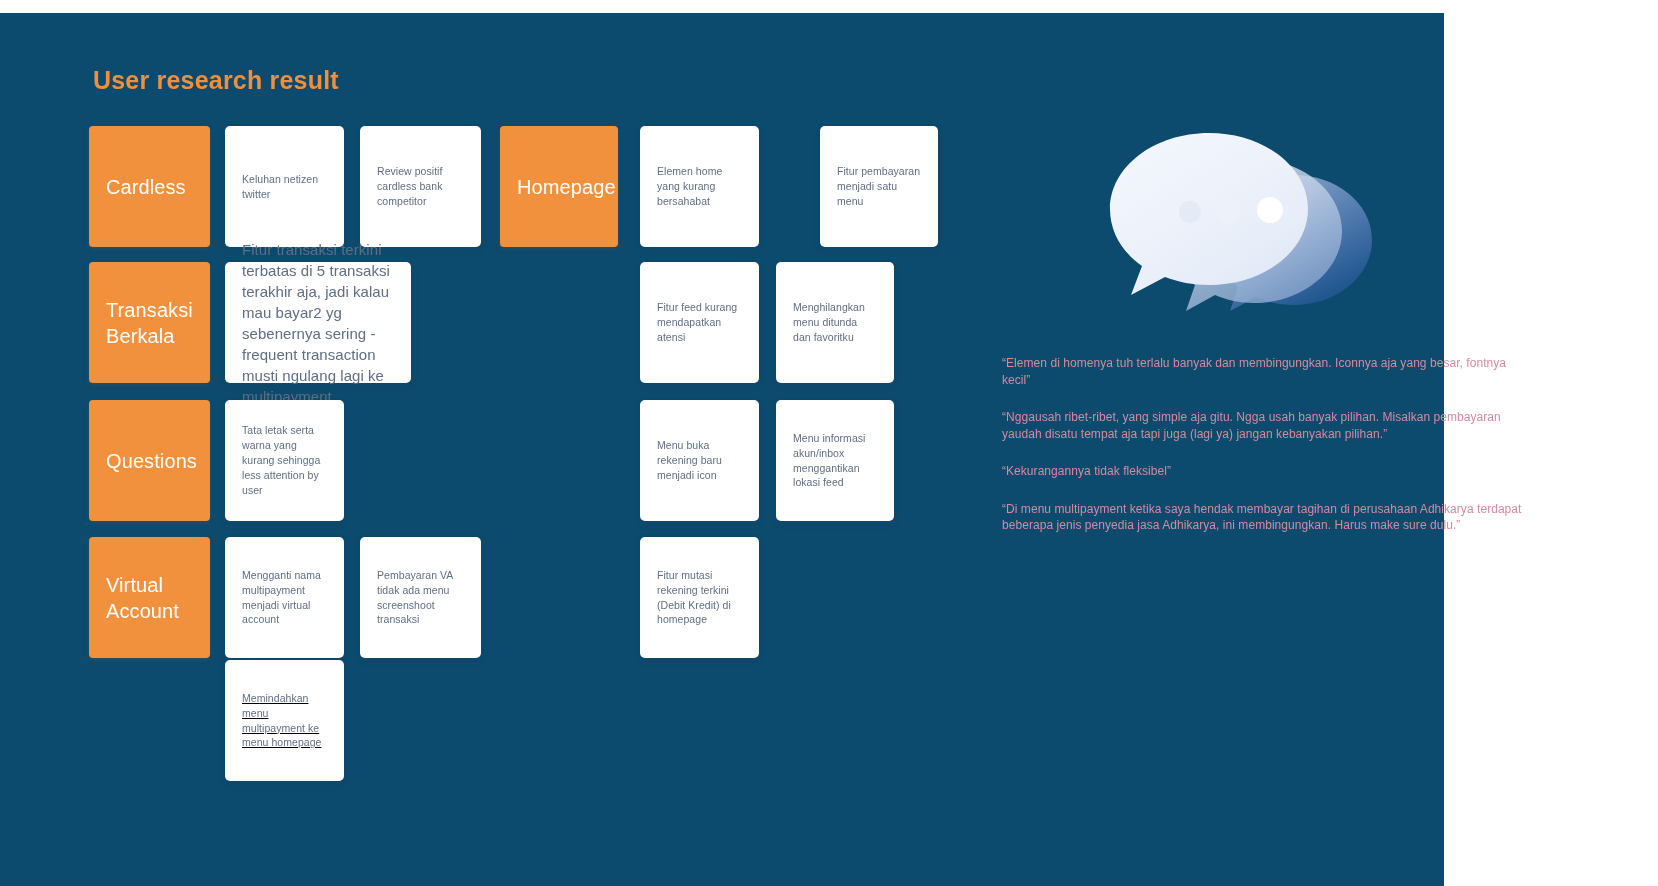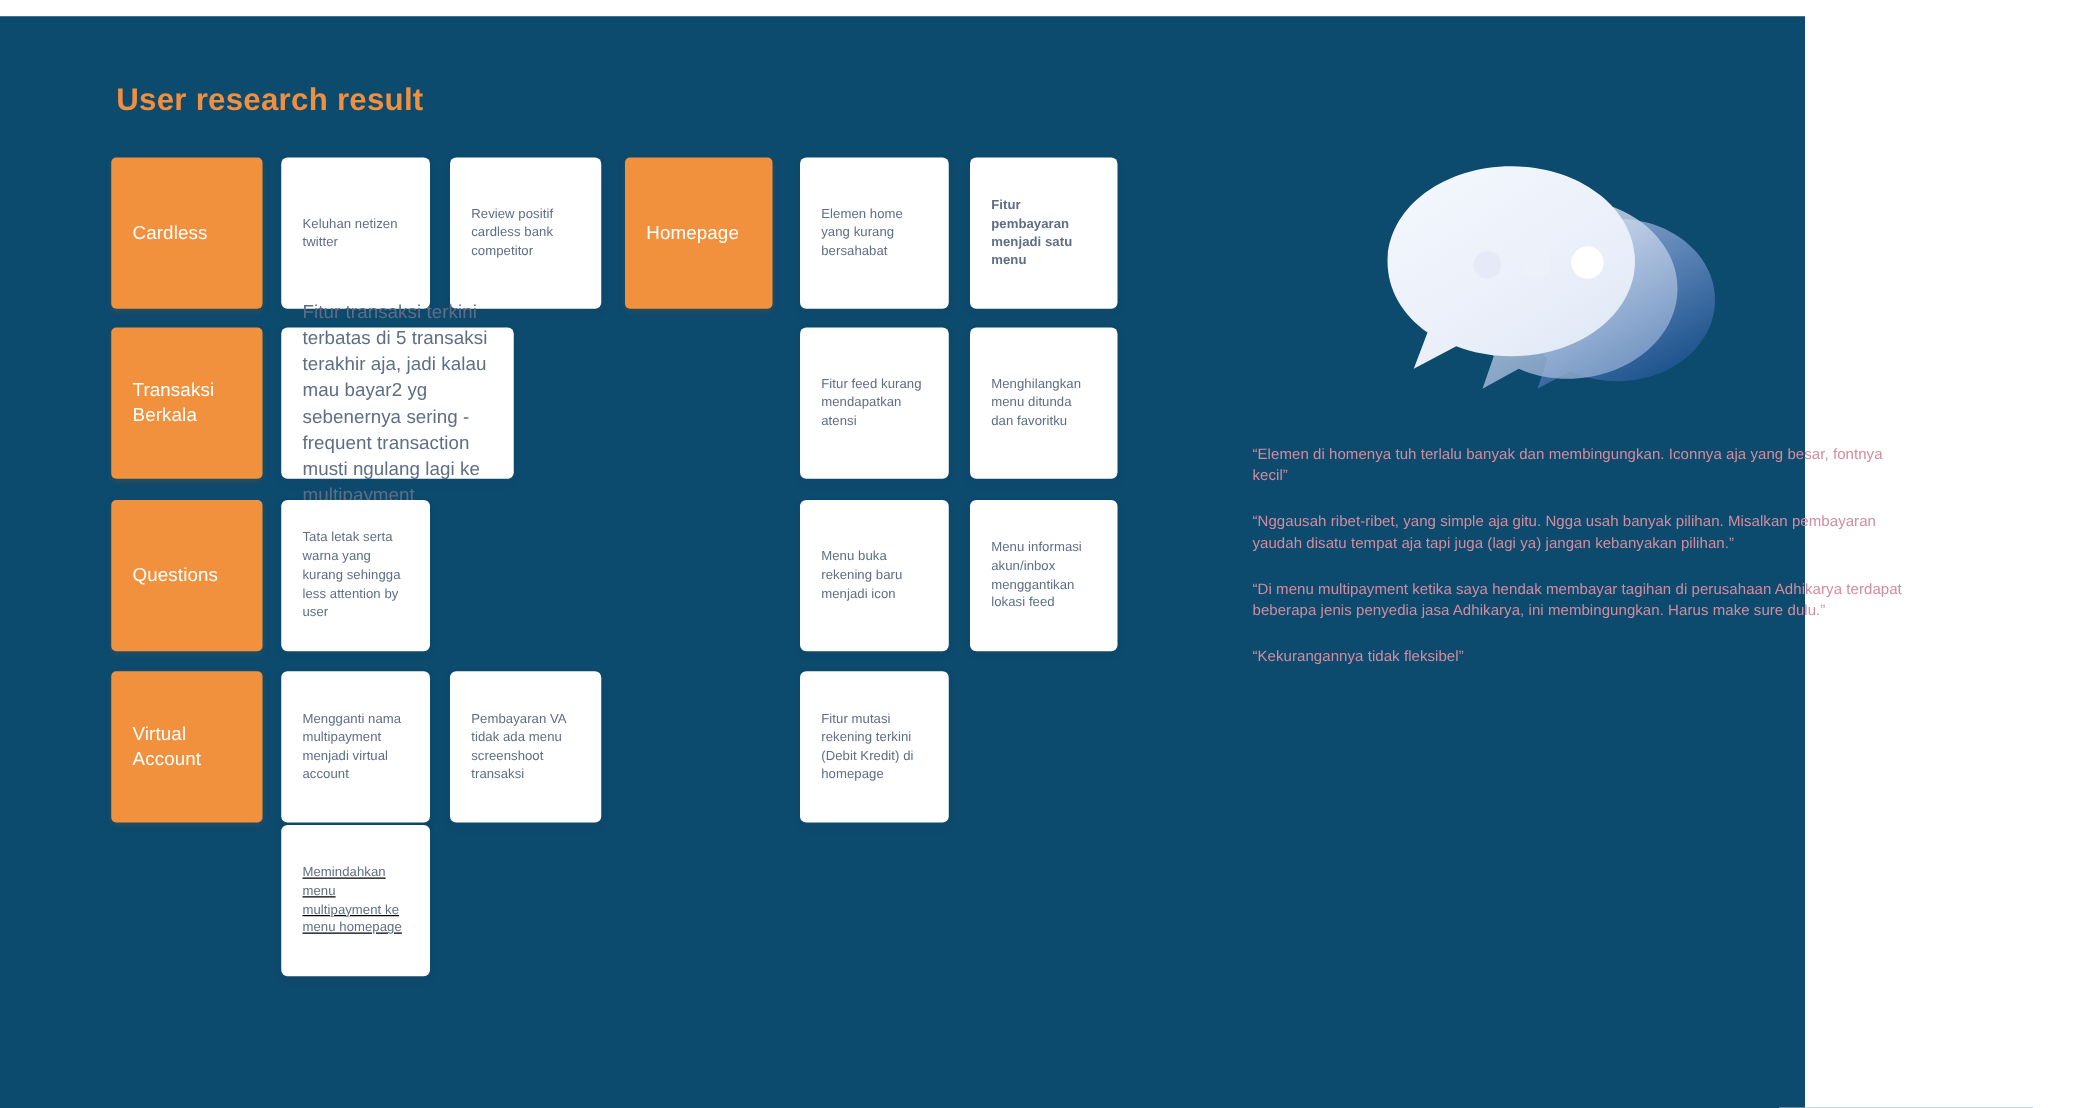--- a/index.html
+++ b/index.html
@@ -34,21 +34,21 @@
     padding: 14px 17px;
   }
   .card.cat {
     background: #F1913E;
     box-shadow: 0 2px 5px rgba(150,95,30,0.22);
     border-radius: 4px;
     justify-content: center;
   }
   .card.cat .card-text {
     color: #ffffff;
-    font-size: 15px;
+    font-size: 20px;
     line-height: 1.30;
     width: 100%;
     letter-spacing: 0.1px;
   }
   .card .card-text {
     color: #5E6E84;
     font-size: 10.5px;
     line-height: 1.42;
     letter-spacing: 0.05px;
   }
@@ -97,21 +97,21 @@
     </div>
 
     <div class="card cat" style="left:500px; top:113px; width:118px; height:121px;">
       <span class="card-text">Homepage</span>
     </div>
 
     <div class="card" style="left:640px; top:113px; width:119px; height:121px;">
       <span class="card-text">Elemen home yang kurang bersahabat</span>
     </div>
 
-    <div class="card" style="left:776px; top:113px; width:118px; height:121px;font-weight:bold;">
+    <div class="card" style="left:820px; top:113px; width:118px; height:121px;">
       <span class="card-text">Fitur pembayaran menjadi satu menu</span>
     </div>
 
     <div class="card cat" style="left:89px; top:249px; width:121px; height:121px;">
       <span class="card-text">Transaksi Berkala</span>
     </div>
 
     <div class="card long" style="left:225px; top:249px; width:186px; height:121px;">
       <span class="card-text">Fitur transaksi terkini terbatas di 5 transaksi terakhir aja, jadi kalau mau bayar2 yg sebenernya sering - frequent transaction  musti ngulang lagi ke multipayment</span>
     </div>
@@ -204,17 +204,17 @@
         <circle cx="86" cy="95" r="11" fill="#E4EBF7"></circle>
         <circle cx="125" cy="94" r="12" fill="#EDF2FA" opacity="0.92"></circle>
         <circle cx="166" cy="93" r="13" fill="#FFFFFF"></circle>
       </g>
     </svg>
   </div>
 
   <div class="quotes">
     <p class="quote">“Elemen di homenya tuh terlalu banyak dan membingungkan. Iconnya aja yang besar, fontnya kecil”</p>
     <p class="quote">“Nggausah ribet-ribet, yang simple aja gitu. Ngga usah banyak pilihan. Misalkan pembayaran yaudah disatu tempat aja tapi juga (lagi ya) jangan kebanyakan pilihan.”</p>
+    <p class="quote">“Kekurangannya tidak fleksibel”</p>
     <p class="quote">“Di menu multipayment ketika saya hendak membayar tagihan di perusahaan Adhikarya terdapat beberapa jenis penyedia jasa Adhikarya, ini membingungkan. Harus make sure dulu.”</p>
-    <p class="quote">“Kekurangannya tidak fleksibel”</p>
   </div>
 
 </div>
 
 </body></html>

